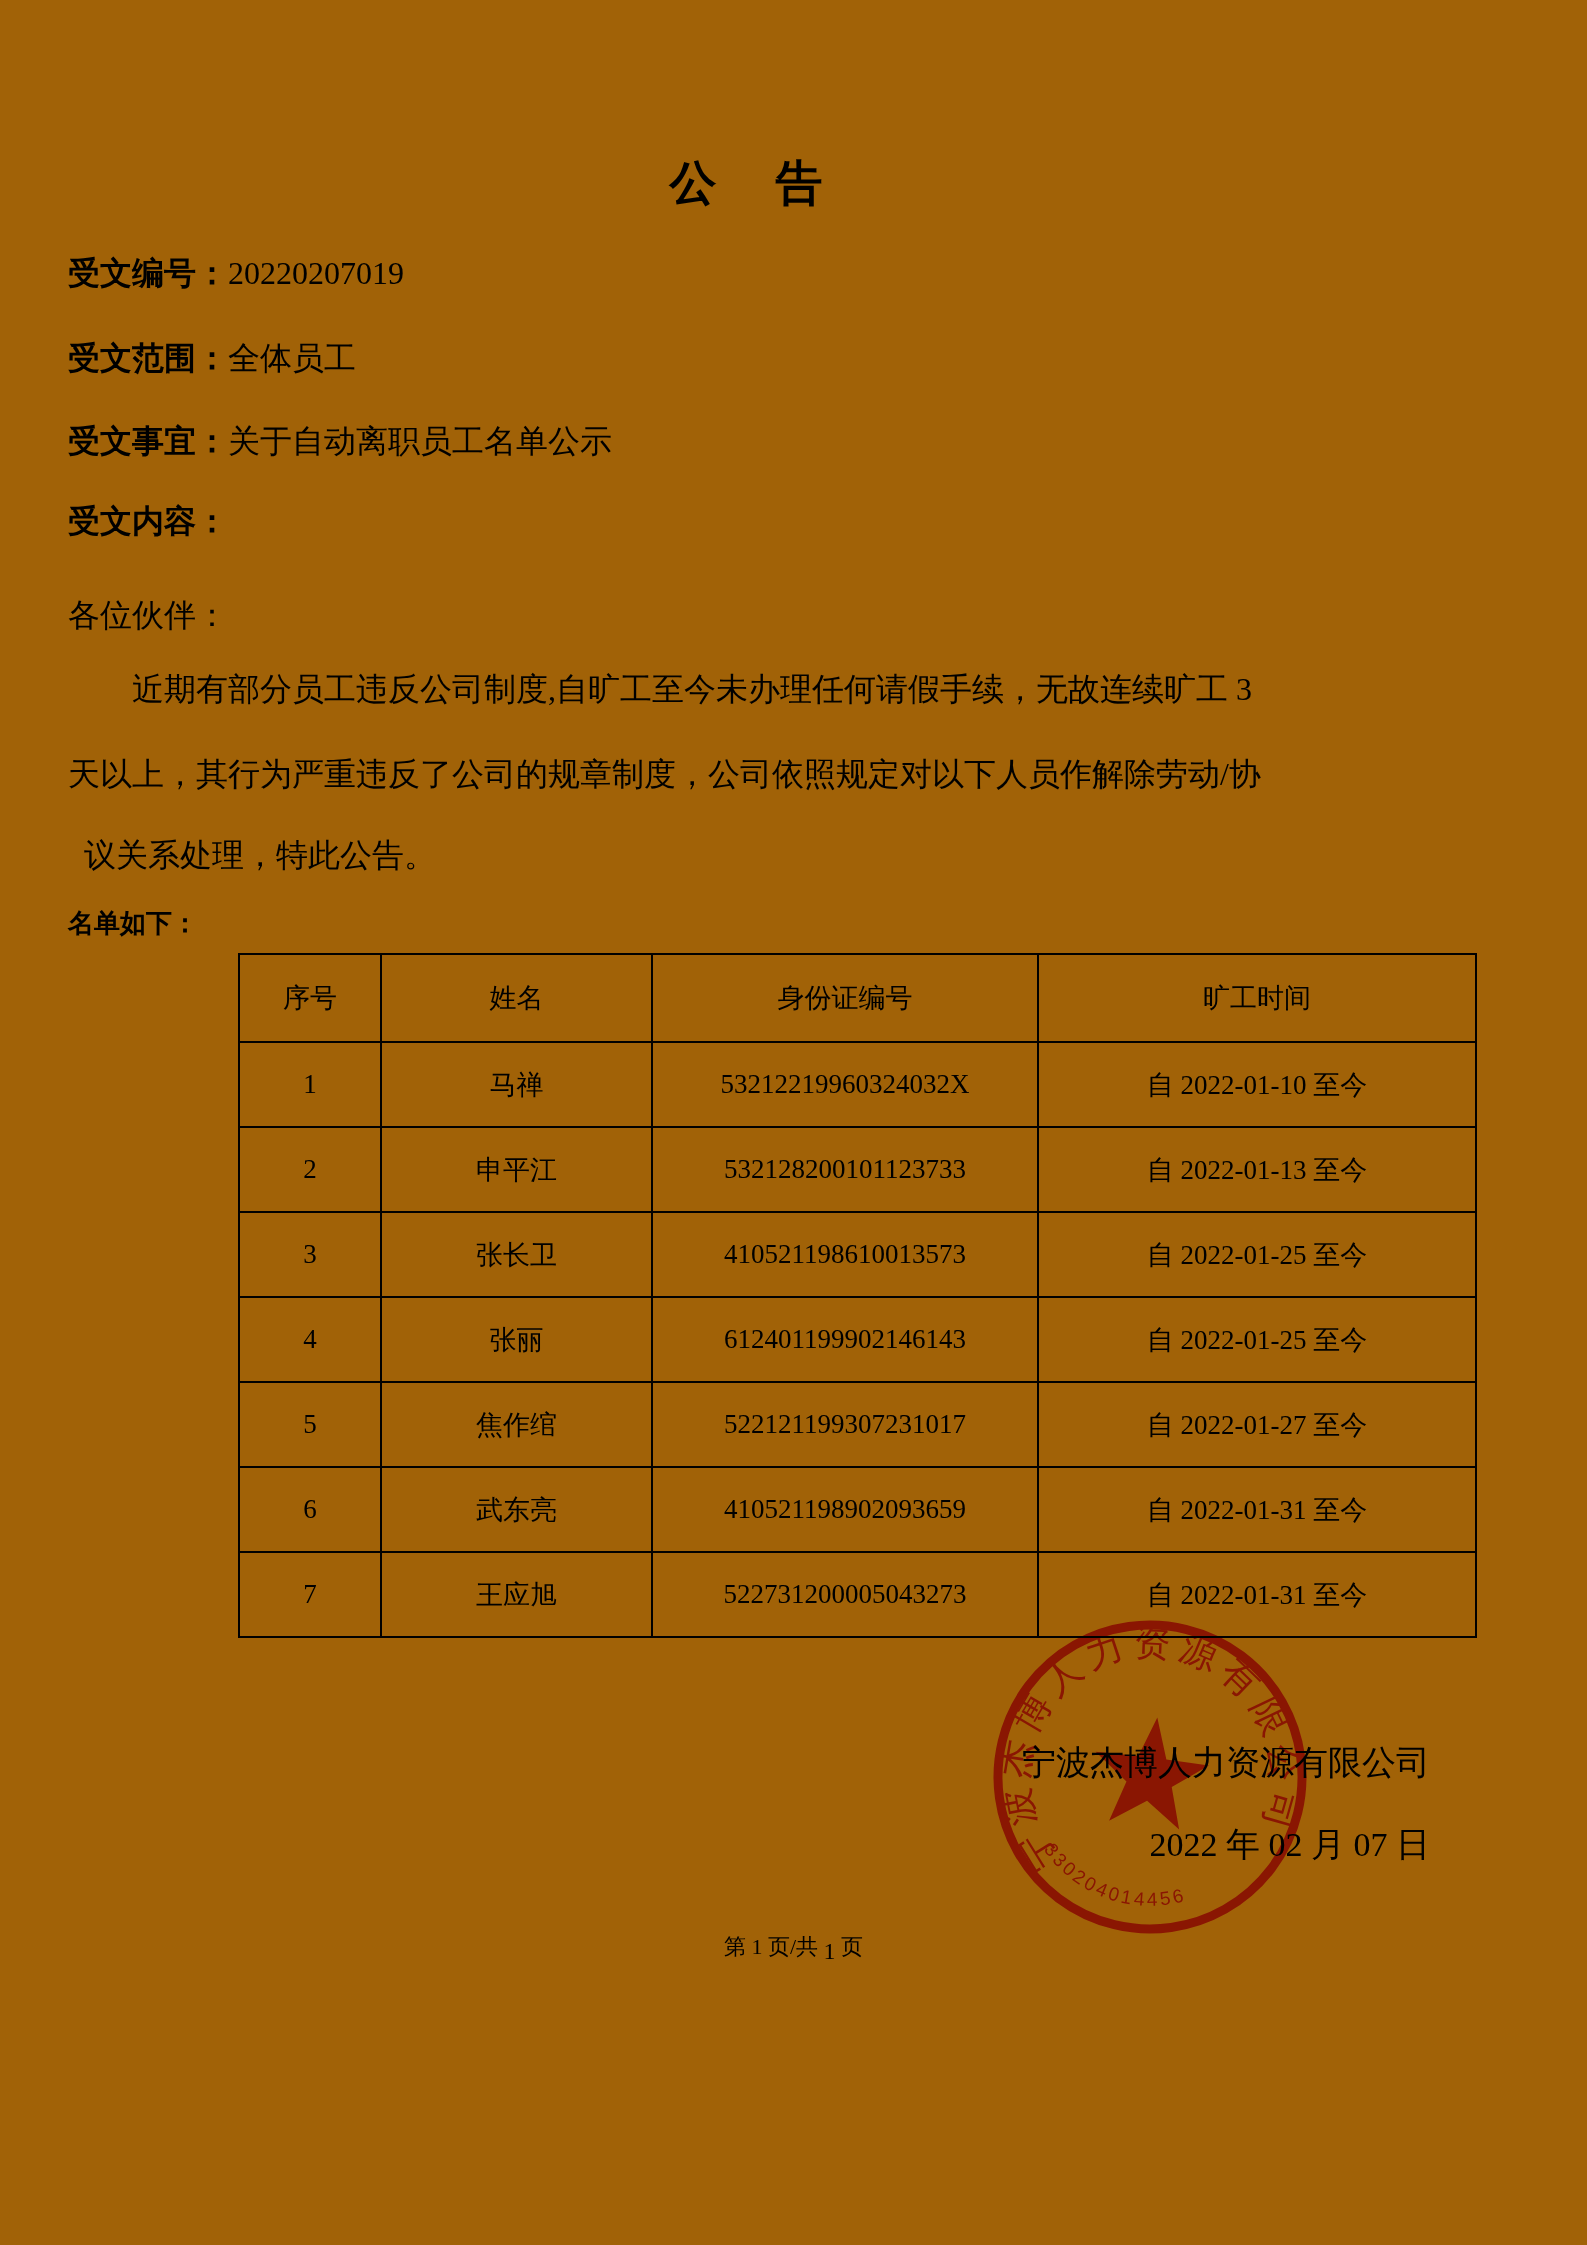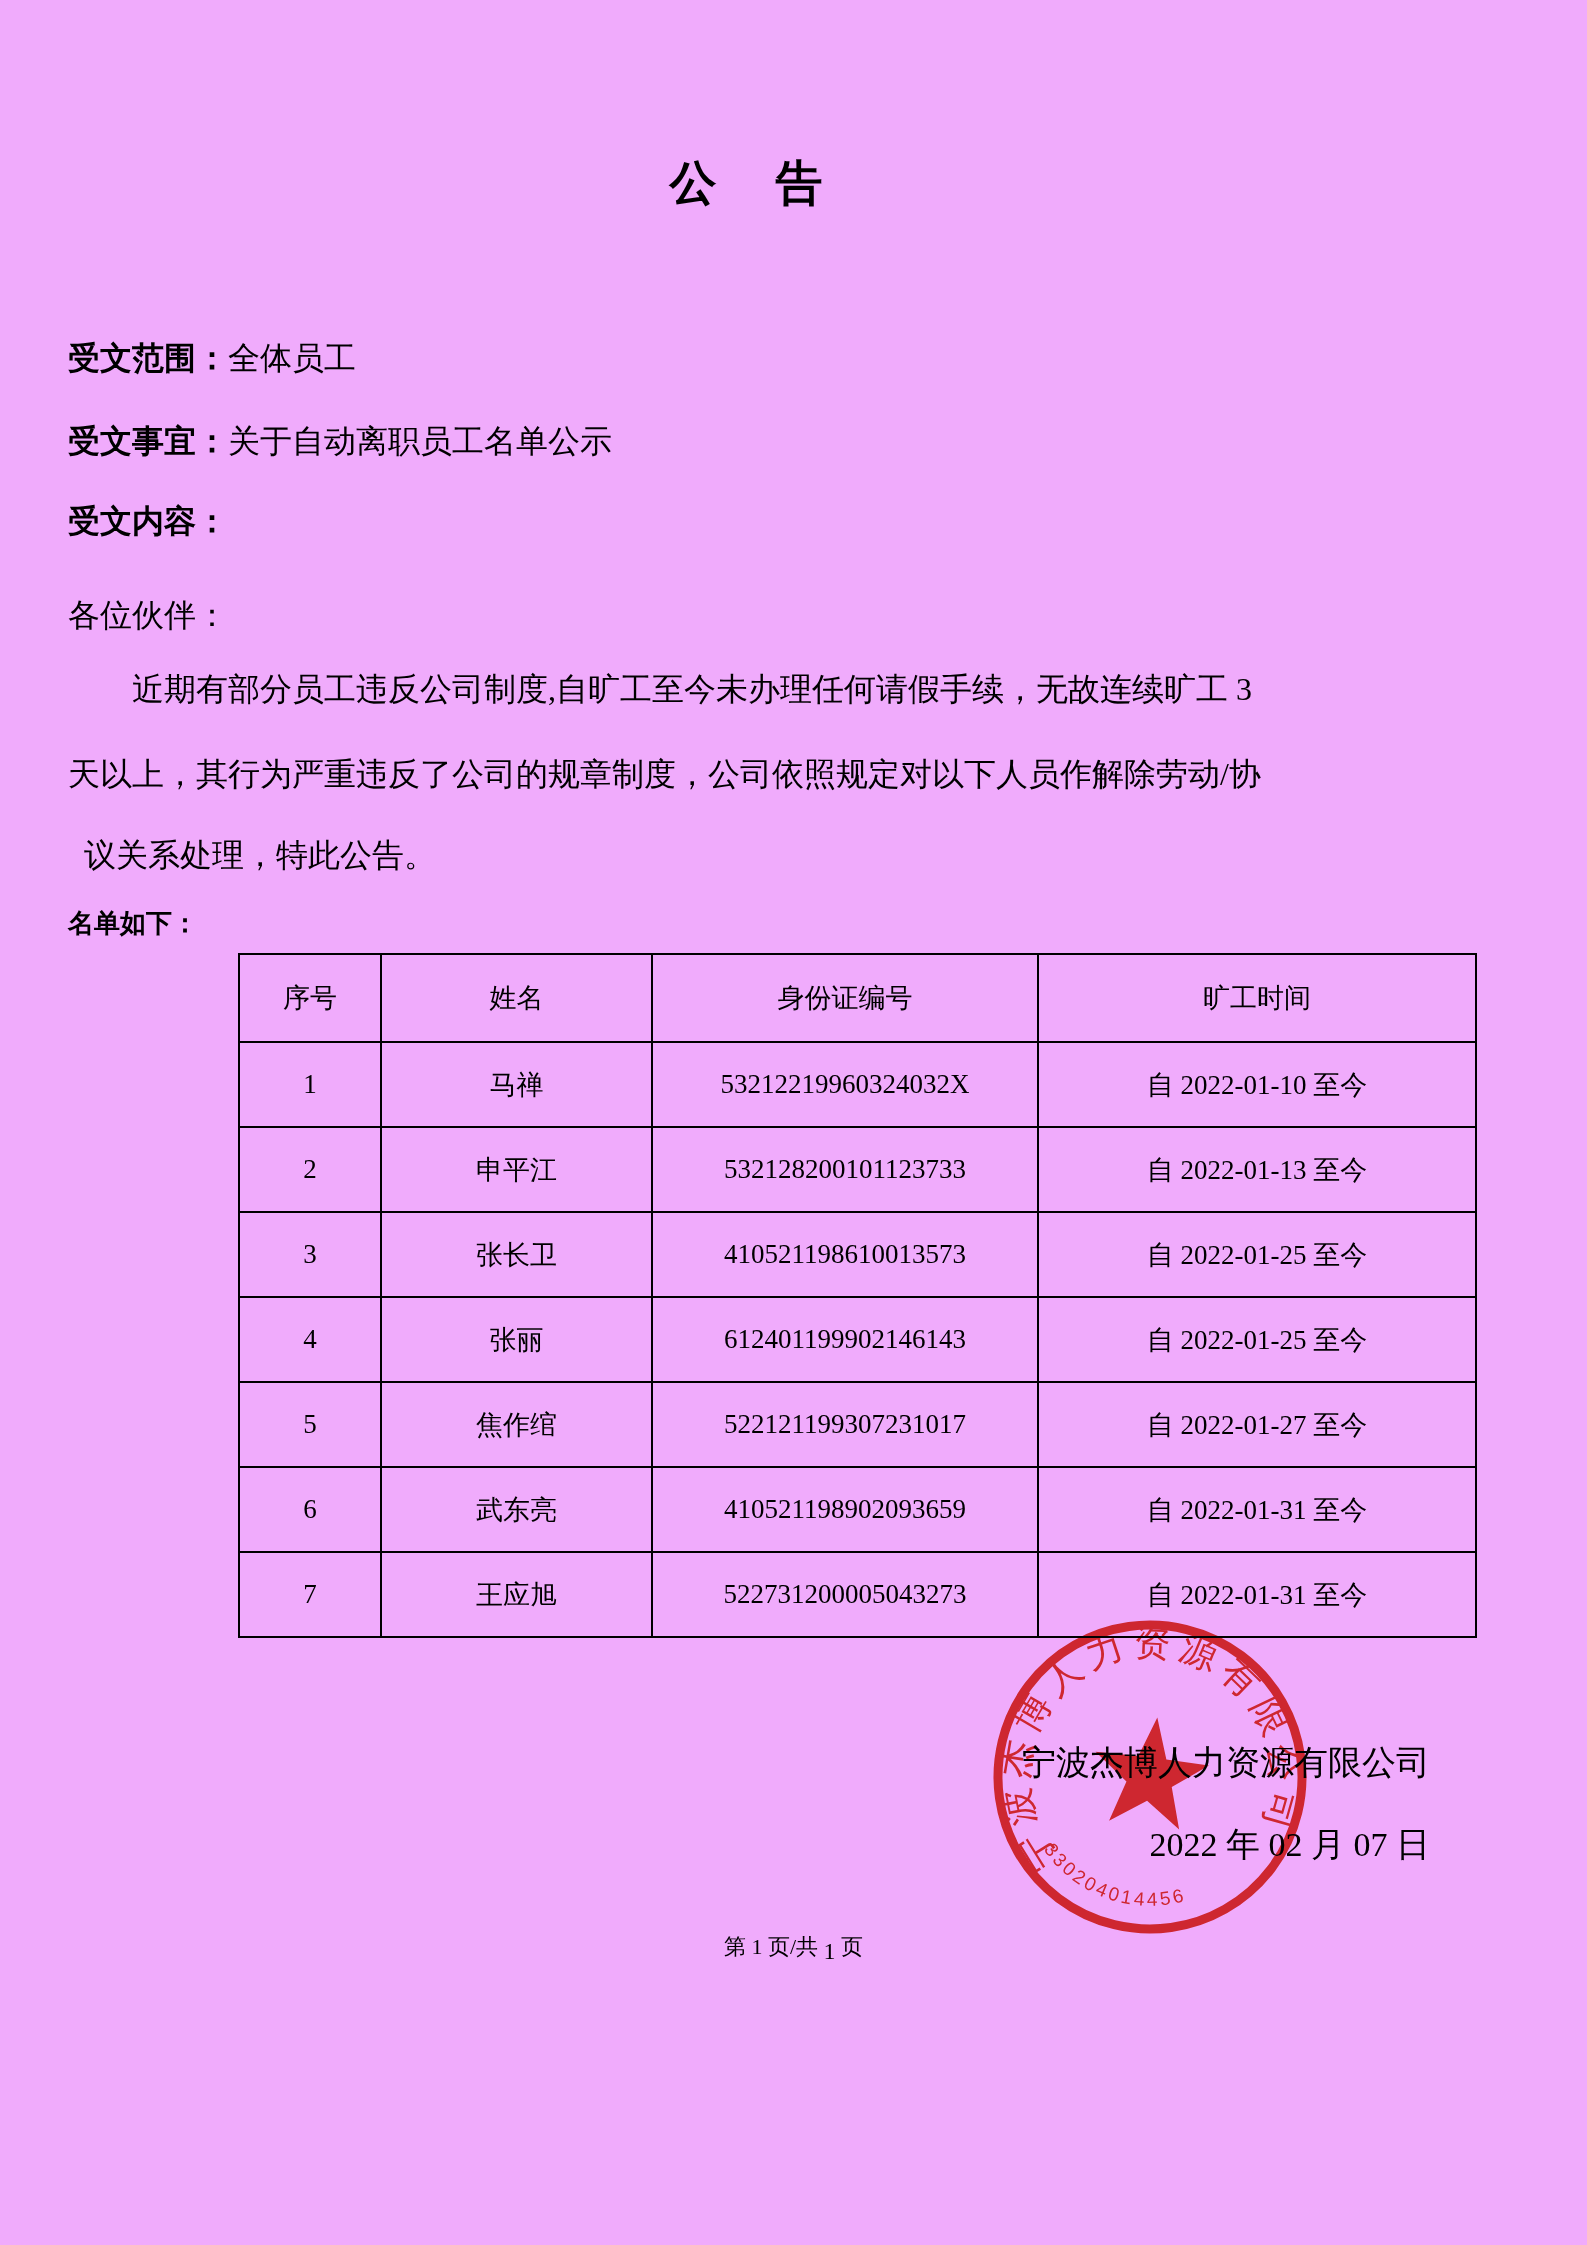--- a/index.html
+++ b/index.html
@@ -1,19 +1,19 @@
 <!DOCTYPE html>
 <html><head>
 <meta charset="utf-8">
 <style>
   html,body{margin:0;padding:0;background:#ffffff;}
   .page{
     position:relative;
     width:1587px;height:2245px;
-    background:#f0abfc;
+    background:#a16207;
     font-family:"Liberation Serif","DejaVu Serif",serif;
     color:#000;
     overflow:hidden;
   }
   .doc-title{
     position:absolute;top:152px;left:68px;width:1362px;
     text-align:center;font-size:47px;font-weight:bold;letter-spacing:6px;
   }
   .meta-line{
     position:absolute;left:68px;font-size:32px;white-space:nowrap;
@@ -65,20 +65,23 @@
   }
   .footer .page-num{position:relative;top:5px;font-size:24px;}
 </style>
 </head>
 <body>
 
 <div class="page">
 
   <div class="doc-title">公　告</div>
 
+  <div class="meta-line" style="top:252px;">
+    <span class="meta-label">受文编号：</span><span class="meta-value">20220207019</span>
+  </div>
   <div class="meta-line" style="top:337px;">
     <span class="meta-label">受文范围：</span><span class="meta-value">全体员工</span>
   </div>
   <div class="meta-line" style="top:420px;">
     <span class="meta-label">受文事宜：</span><span class="meta-value">关于自动离职员工名单公示</span>
   </div>
   <div class="meta-line" style="top:500px;">
     <span class="meta-label">受文内容：</span><span class="meta-value"></span>
   </div>
 

